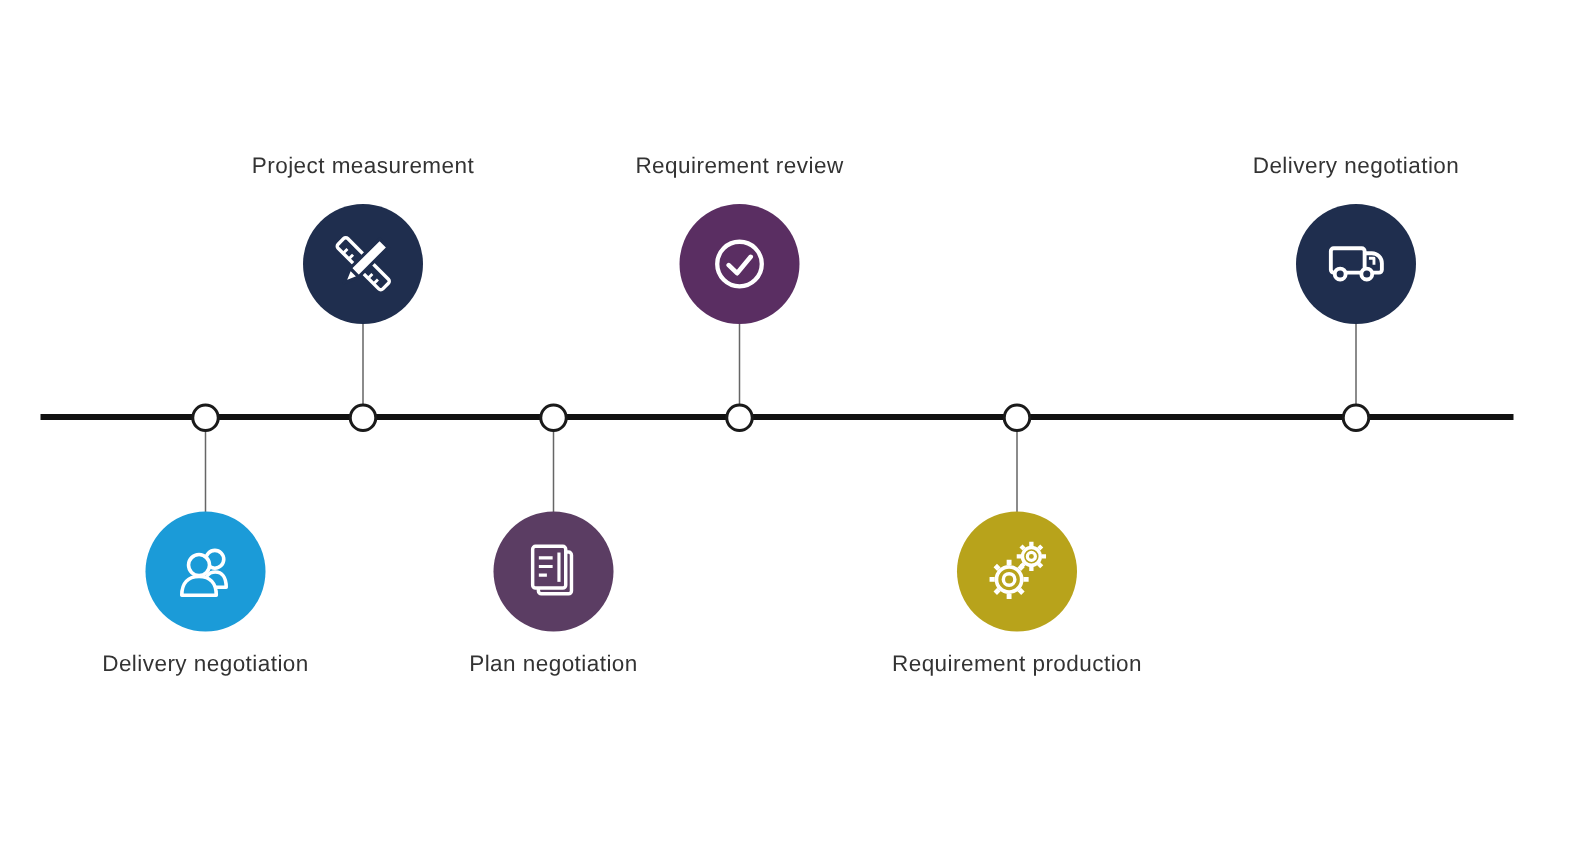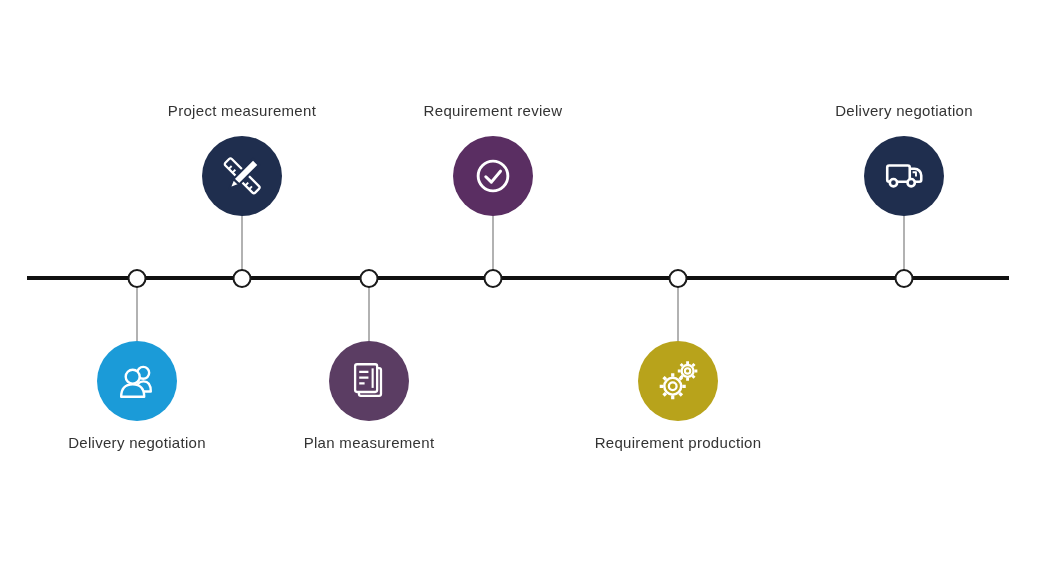--- a/index.html
+++ b/index.html
@@ -114,21 +114,21 @@
     <div class="node"></div>
     <div class="connector"></div>
     <div class="bubble" style="--c: #5b3d63;">
       <svg class="icon" viewBox="0 0 48 48" width="46" height="46">
         <rect x="13.5" y="10.5" width="23" height="29" rx="2" fill="none" stroke="#fff" stroke-width="2.4"></rect>
         <rect x="9.5" y="6.5" width="23" height="29" rx="2" fill="var(--c)" stroke="#fff" stroke-width="2.4"></rect>
         <path d="M27.8 10.8 v20.4" stroke="#fff" stroke-width="2.2" fill="none"></path>
         <path d="M13.8 14.5 h9.6 M13.8 20.5 h9.6 M13.8 26.5 h5.6" stroke="#fff" stroke-width="2.2" fill="none"></path>
       </svg>
     </div>
-    <div class="label">Plan measurement</div>
+    <div class="label">Plan negotiation</div>
   </div>
 
   <div class="step above" style="left:493px">
     <div class="node"></div>
     <div class="connector"></div>
     <div class="bubble" style="--c: #5a2e62;">
       <svg class="icon" viewBox="0 0 48 48" width="46" height="46">
         <circle cx="24" cy="24" r="15.5" fill="none" stroke="#fff" stroke-width="3"></circle>
         <path d="M16.5 24.8 l5.8 5.6 L31.8 19" fill="none" stroke="#fff" stroke-width="3.2" stroke-linecap="round" stroke-linejoin="round"></path>
       </svg>

